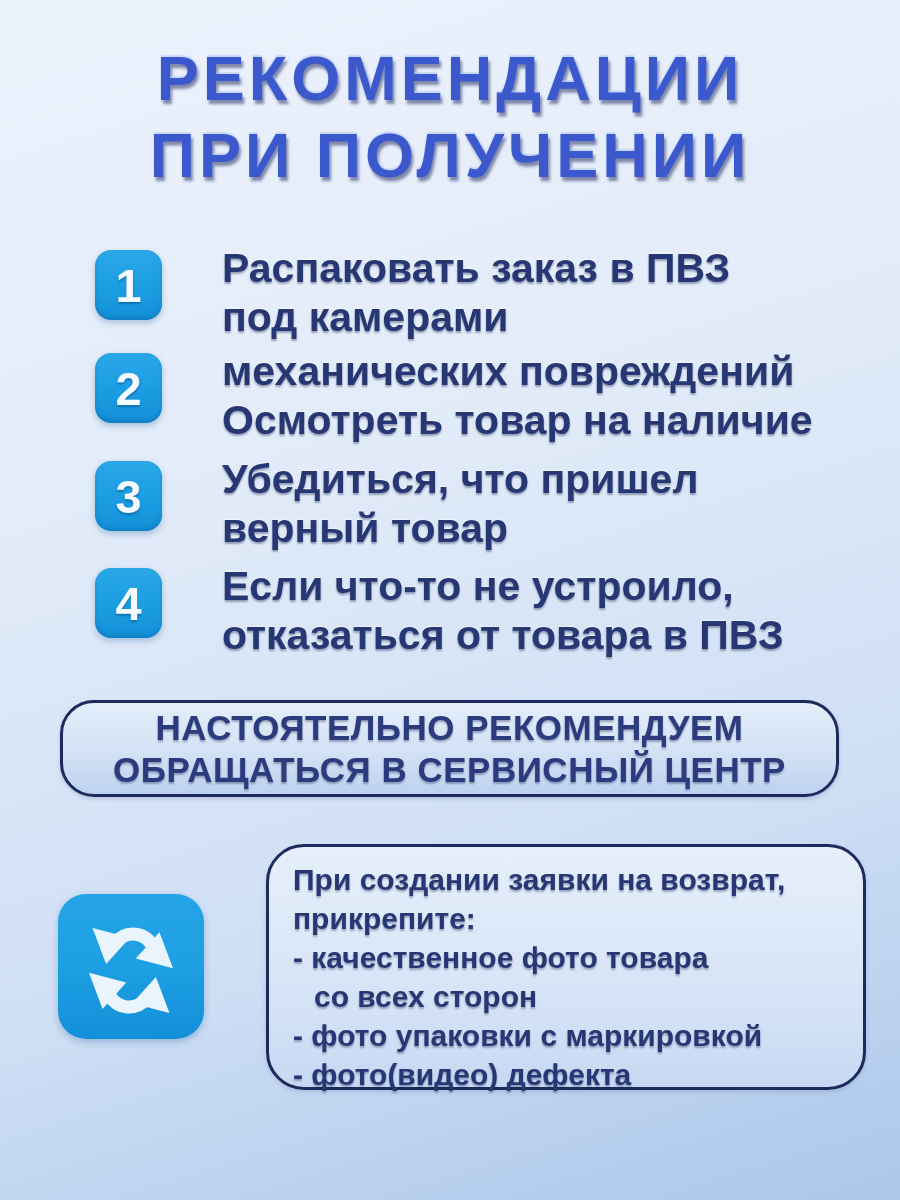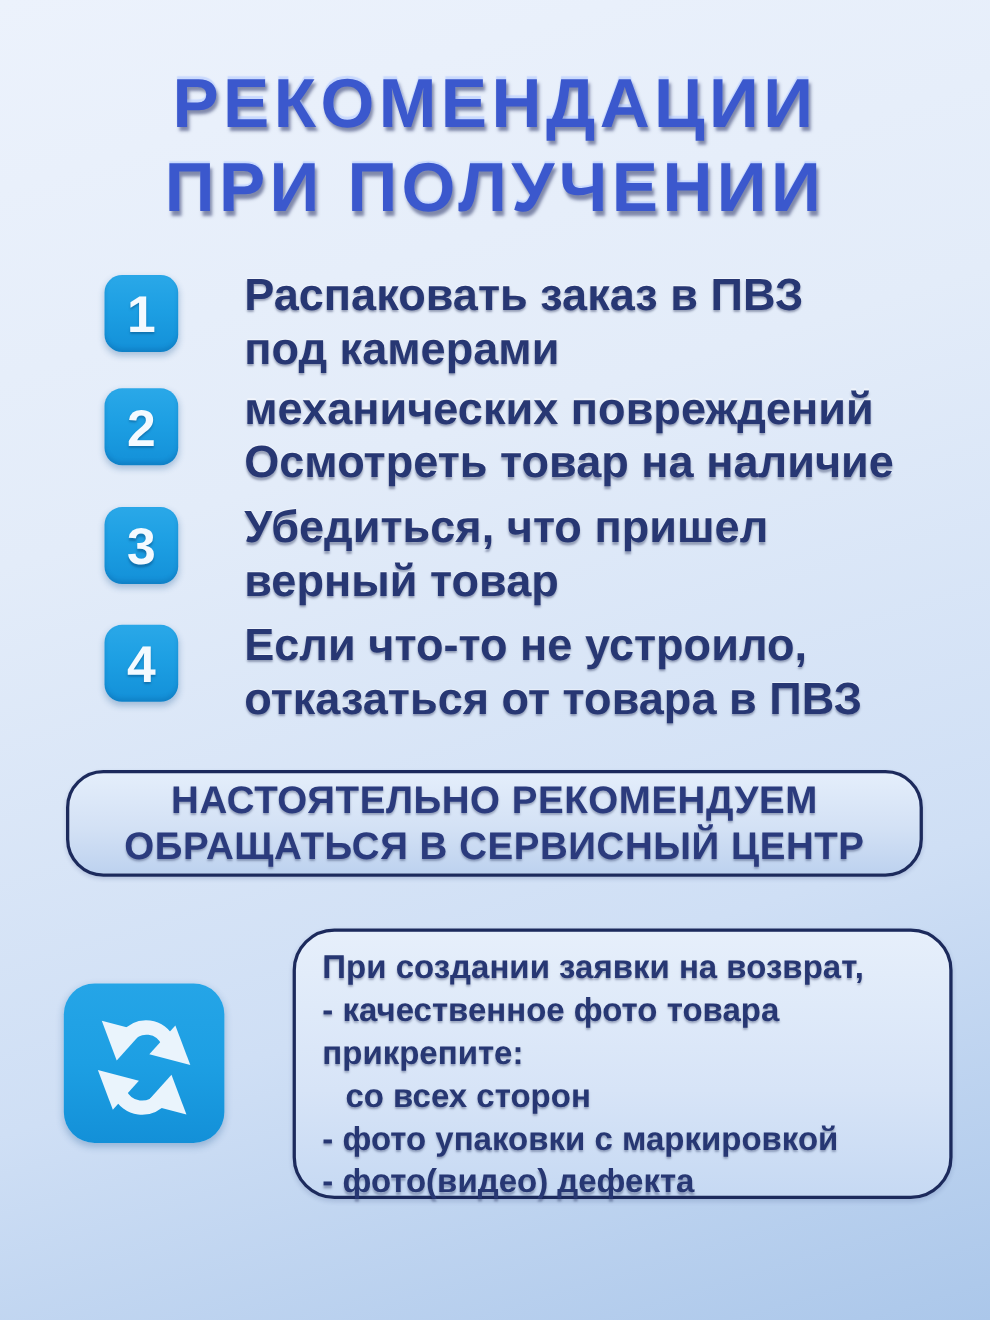--- a/index.html
+++ b/index.html
@@ -15,21 +15,21 @@
     font-family:"Liberation Sans", sans-serif;
     overflow:hidden;
   }
   .canvas{
     position:relative;
     width:900px;height:1200px;
     background:linear-gradient(163deg,#ecf2fc 0%,#e3ecf9 35%,#cfdff5 70%,#abc7ea 100%);
   }
   
   .title{
-    position:absolute;top:56px;left:0;width:900px;
+    position:absolute;top:40px;left:0;width:900px;
     text-align:center;
     color:var(--title-blue);
     font-size:63px;line-height:77px;font-weight:800;
     letter-spacing:4px;
     text-shadow:0 -2px 1px rgba(173,197,255,.55), 2px 4px 3px rgba(24,33,90,.50);
   }
   
   .step{
     position:absolute;left:95px;width:740px;
     display:flex;align-items:flex-start;
@@ -150,20 +150,20 @@
           <path d="M 36 30 C 46 18, 63 20, 69 34" fill="none" stroke="#eaf4fc" stroke-width="11"></path>
           <polygon points="0,-21 15,8 -15,8" transform="translate(33,31) rotate(-48)"></polygon>
           <polygon points="0,-21 15,8 -15,8" transform="translate(70,37) rotate(132)"></polygon>
         </g>
       </g>
     </svg>
   </div>
 
   <div class="return-box">
     <div class="return-line">При создании заявки на возврат,</div>
+    <div class="return-line">прикрепите:</div>
     <div class="return-line">- качественное фото товара</div>
-    <div class="return-line">прикрепите:</div>
     <div class="return-line indent">со всех сторон</div>
     <div class="return-line">- фото упаковки с маркировкой</div>
     <div class="return-line">- фото(видео) дефекта</div>
   </div>
 
 </div>
 
 </body></html>

